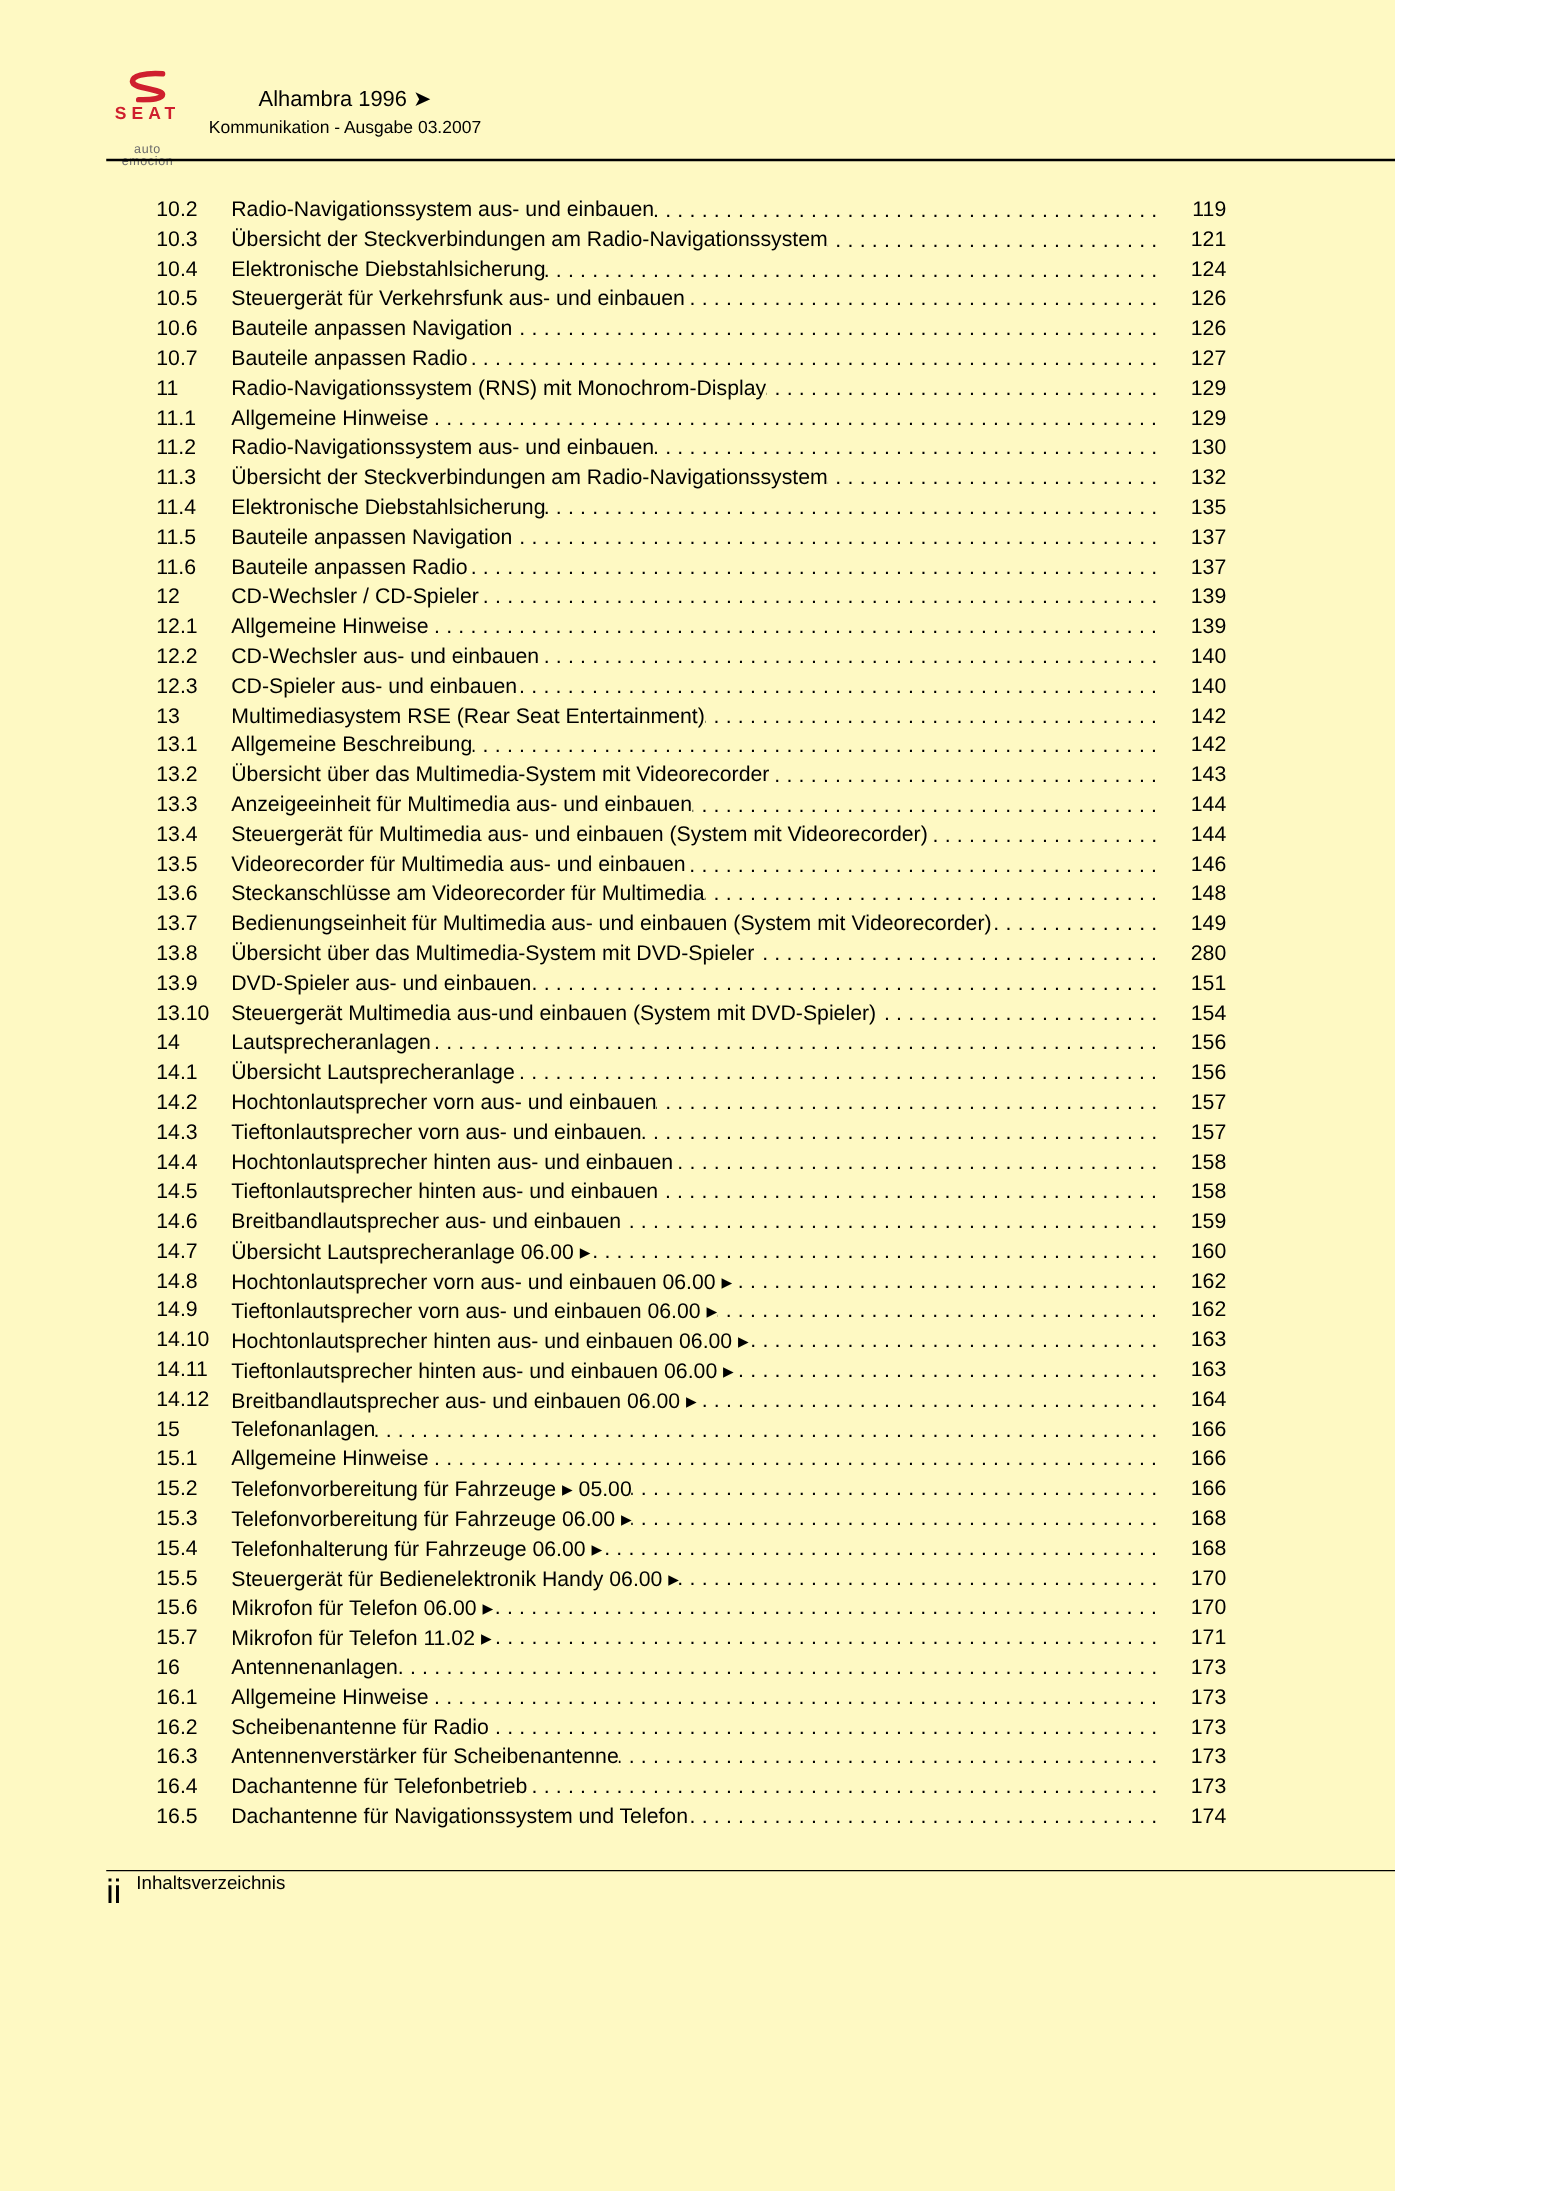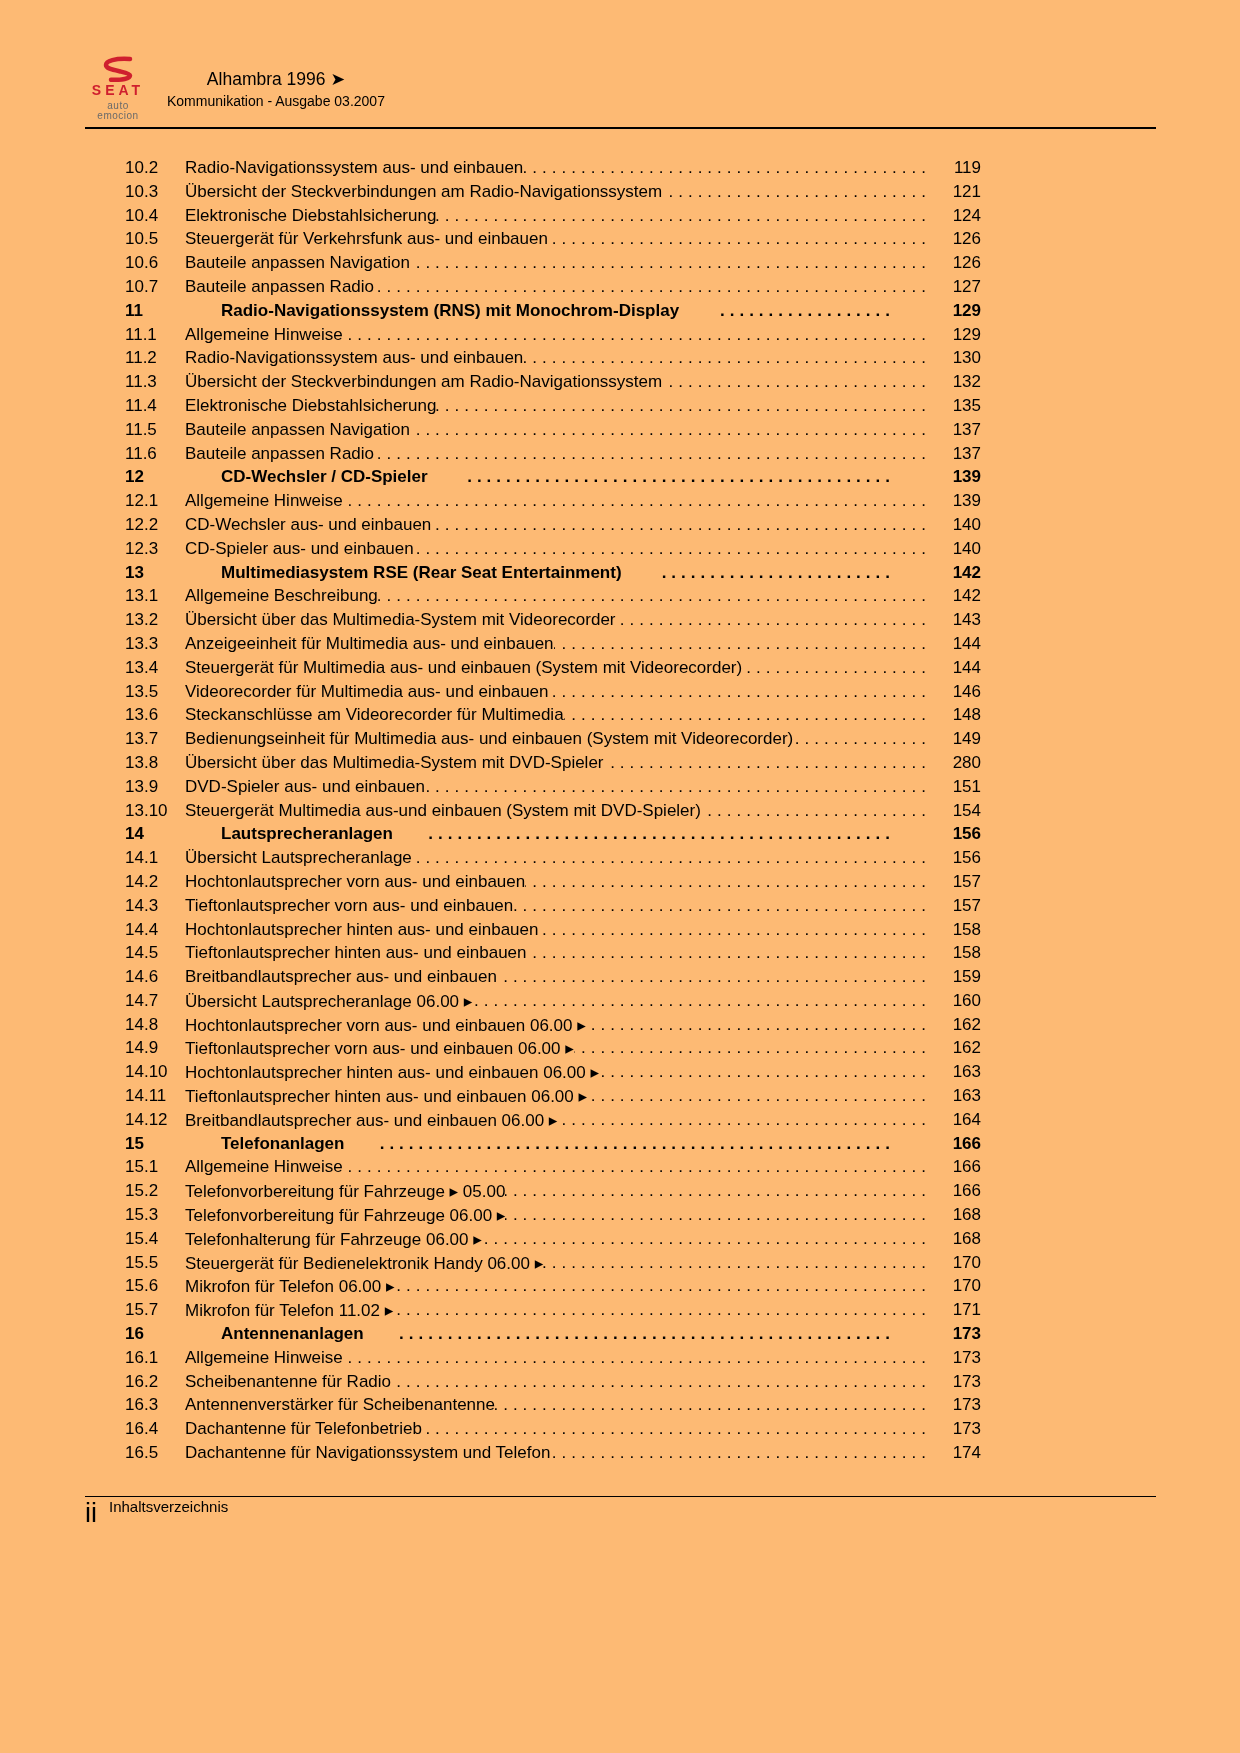--- a/index.html
+++ b/index.html
@@ -1,20 +1,20 @@
 <!DOCTYPE html>
 <html><head>
 <meta charset="utf-8">
 <style>
   html, body { margin: 0; padding: 0; background: #fff; }
   .page {
     position: relative;
-    width: 1240px;
+    width: 1116px;
     height: 1753px;
-    background: #fdba74;
+    background: #fef9c3;
     font-family: "Liberation Sans", sans-serif;
     color: #000;
     overflow: hidden;
   }
 
   
   .header {
     position: absolute;
     top: 56px;
     left: 85px;
@@ -34,21 +34,21 @@
     font-weight: bold;
     font-size: 14px;
     letter-spacing: 4px;
     margin-top: 1px;
   }
   .tagline {
     display: block;
     color: #6a6a6a;
     font-size: 10px;
     letter-spacing: 0.5px;
-    margin-top: 4px;
+    margin-top: 18px;
   }
   .title-block { padding-top: 12px; }
   .model-title {
     font-size: 17.5px;
     line-height: 1.35;
     text-align: center;
   }
   .doc-subtitle {
     font-size: 14px;
     line-height: 1.35;
@@ -69,21 +69,21 @@
     left: 125px;
     width: 856px;
   }
   .toc-row {
     display: flex;
     align-items: flex-start;
     height: 23.8px;
     font-size: 17px;
     white-space: nowrap;
   }
-  .toc-row.bold { font-weight: bold; gap: 36px; }
+  .toc-row.bold { font-weight: normal; }
   .toc-num {
     flex: 0 0 60px;
   }
   .toc-title {
     flex: 0 0 auto;
   }
   .toc-leader {
     flex: 1 1 auto;
     overflow: hidden;
     white-space: nowrap;

